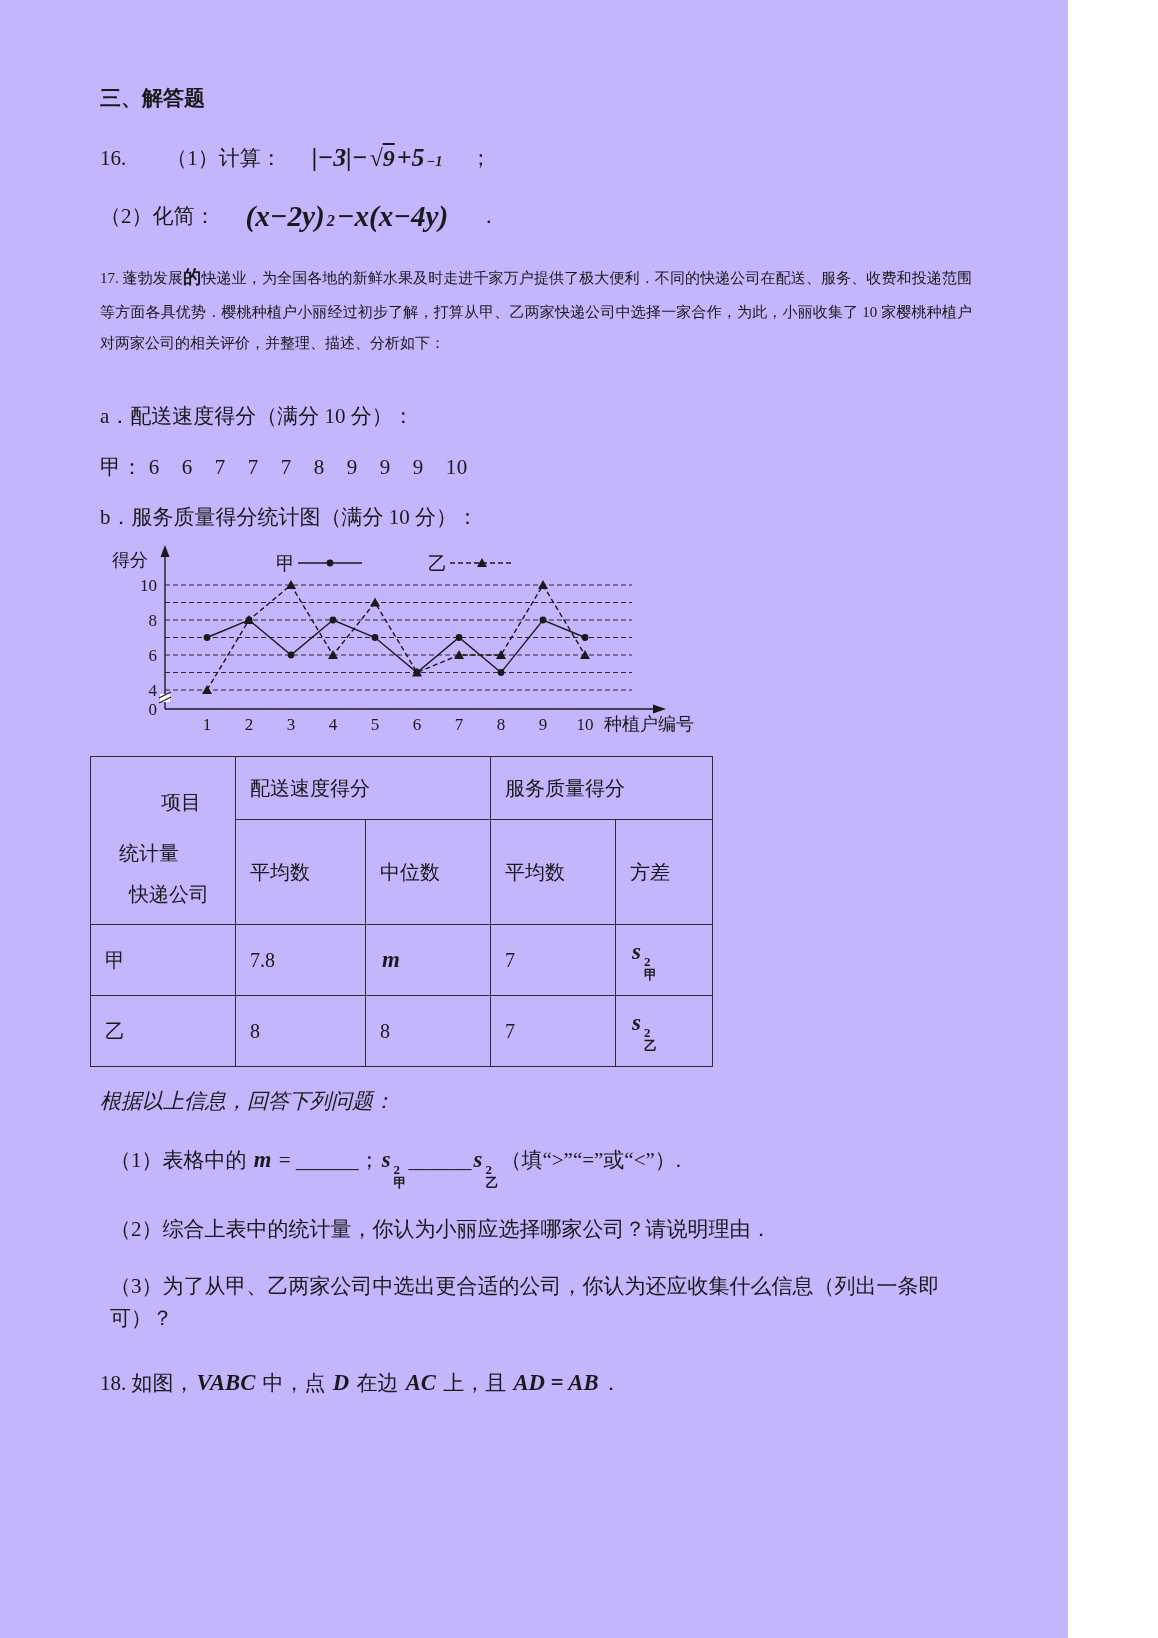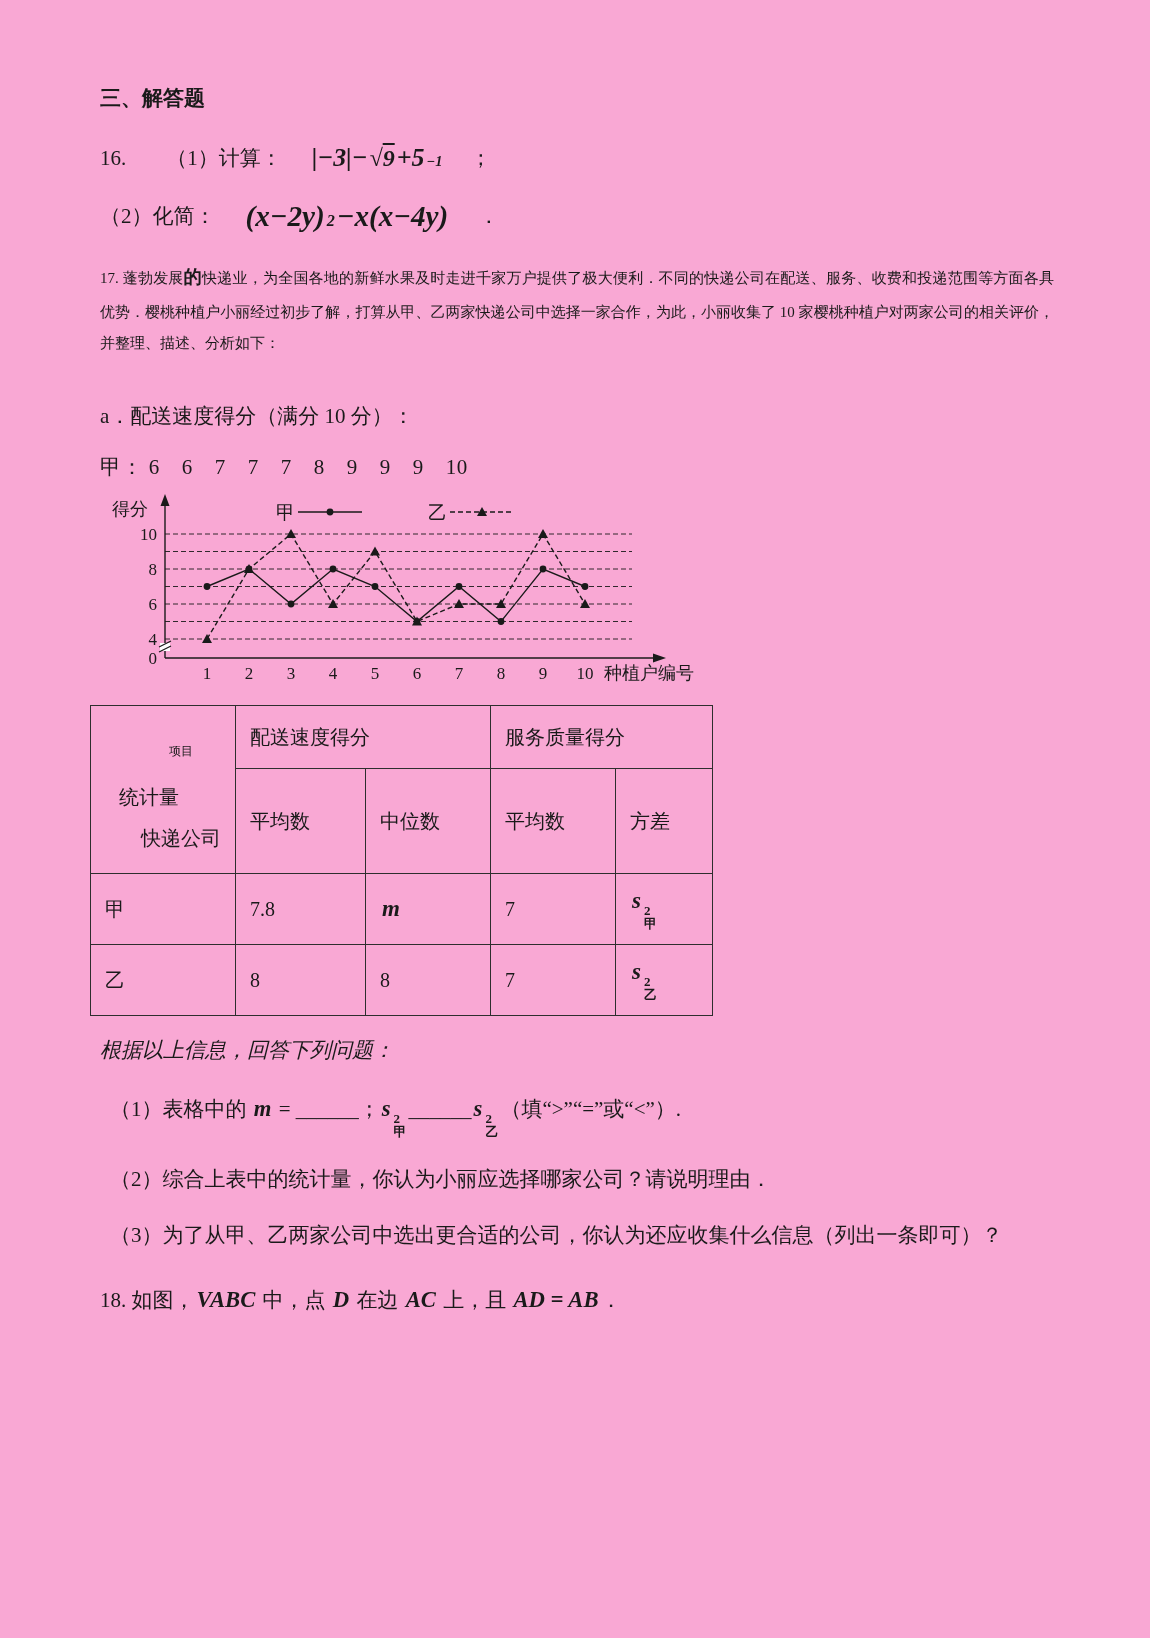--- a/index.html
+++ b/index.html
@@ -1,17 +1,17 @@
 <!DOCTYPE html>
 <html><head>
 <meta charset="utf-8">
 <style>
   html,body{margin:0;padding:0;background:#ffffff;}
   body{font-family:"Liberation Serif","DejaVu Sans",serif;color:#1a1a1a;}
-  .page{width:1150px;height:1638px;box-sizing:border-box;background:#f9a8d4;
+  .page{width:1068px;height:1638px;box-sizing:border-box;background:#c4b5fd;
         padding:84px 96px 30px 100px;overflow:hidden;position:relative;}
   .sec-title{font-size:21px;font-weight:bold;}
   .line{font-size:21px;line-height:1.55;}
   .qline{display:flex;align-items:center;gap:24px;}
   .qnum{margin-right:16px;}
   .q16p1{margin-top:26px;}
   .q16p2{margin-top:16px;}
   .formula{font-family:"Liberation Serif",serif;font-weight:bold;font-style:italic;font-size:24px;
            display:inline-flex;align-items:baseline;margin:0 4px;}
   .f2{font-size:27px;}
@@ -28,23 +28,23 @@
   .scores{margin-top:18px;letter-spacing:0.5px;}
   .b-label{margin-top:18px;}
   .chart-wrap{margin-top:6px;}
   .c-label{margin-top:8px;}
   table.stats{border-collapse:collapse;margin-top:12px;margin-left:-10px;table-layout:fixed;}
   table.stats td{border:1.4px solid #2e2e2e;font-size:20px;padding:0 14px;vertical-align:middle;text-align:left;}
   table.stats .r1 td{height:62px;}
   table.stats .r2 td{height:104px;}
   table.stats .r3 td,table.stats .r4 td{height:70px;}
   td.corner{vertical-align:top;padding:0;}
-  .corner .ct{text-align:center;padding:16px 0 0 36px;font-size:12px;}
+  .corner .ct{text-align:center;padding:16px 0 0 36px;font-size:20px;}
   .corner .cm{text-align:left;padding:24px 0 0 14px;font-size:20px;}
-  .corner .cb{text-align:right;padding:14px 0 0 12px;font-size:20px;}
+  .corner .cb{text-align:center;padding:14px 0 0 12px;font-size:20px;}
   table.stats .mm{font-size:23px;}
   .followup{margin-top:18px;font-style:italic;}
   .sub{margin-top:24px;padding-left:10px;}
   .q18{margin-top:30px;}
   svg text{font-family:"Liberation Serif","DejaVu Sans",serif;}
 </style>
 </head>
 <body>
 
 <div class="page">
@@ -76,20 +76,21 @@
   <div class="para"><span class="mt">17. 蓬勃发展</span><span class="mbig">的</span><span class="mt">快递业，为全国各地的新鲜水果及时走进千家万户提供了极大便利．不同的快递公司在配送、服务、收费和投递范围等方面各具优势．樱桃种植户小丽经过初步了解，打算从甲、乙两家快递公司中选择一家合作，为此，小丽收集了 10 家樱桃种植户对两家公司的相关评价，并整理、描述、分析如下：</span></div>
 
   <div class="line a-label">a．配送速度得分（满分 10 分）：</div>
 
   <div class="line scores">
     <span>甲：</span>
     <span>6  6  7  7  7  8  9  9  9  10</span>
   </div>
 
 
+  <div class="line b-label">b．服务质量得分统计图（满分 10 分）：</div>
 
   <div class="chart-wrap">
     <svg id="chart-svg" width="620" height="200">
         <line x1="65" y1="150" x2="532" y2="150" stroke="#1a1a1a" stroke-width="0.9" stroke-dasharray="5 3"></line>
         <line x1="65" y1="132.5" x2="532" y2="132.5" stroke="#1a1a1a" stroke-width="0.9" stroke-dasharray="5 3"></line>
         <line x1="65" y1="115" x2="532" y2="115" stroke="#1a1a1a" stroke-width="0.9" stroke-dasharray="5 3"></line>
         <line x1="65" y1="97.5" x2="532" y2="97.5" stroke="#1a1a1a" stroke-width="0.9" stroke-dasharray="5 3"></line>
         <line x1="65" y1="80" x2="532" y2="80" stroke="#1a1a1a" stroke-width="0.9" stroke-dasharray="5 3"></line>
         <line x1="65" y1="62.5" x2="532" y2="62.5" stroke="#1a1a1a" stroke-width="0.9" stroke-dasharray="5 3"></line>
         <line x1="65" y1="45" x2="532" y2="45" stroke="#1a1a1a" stroke-width="0.9" stroke-dasharray="5 3"></line>

